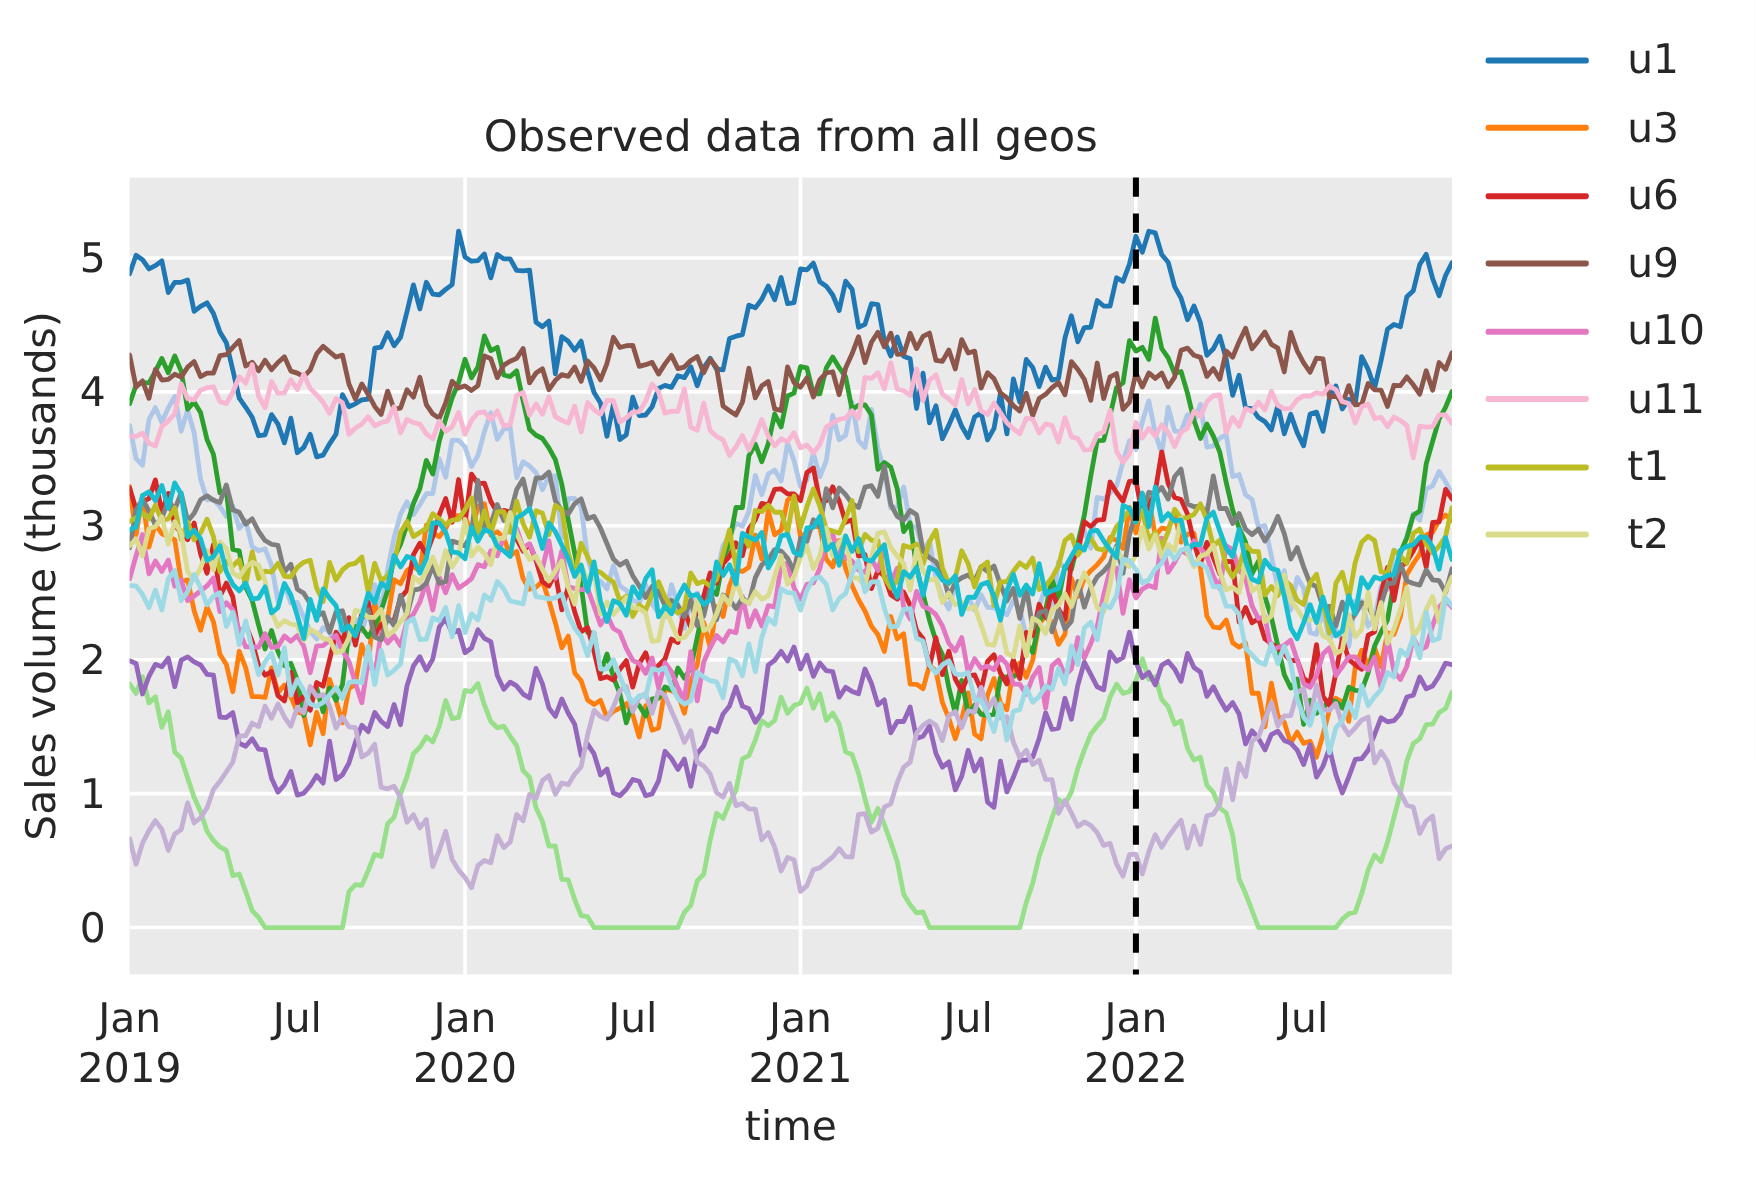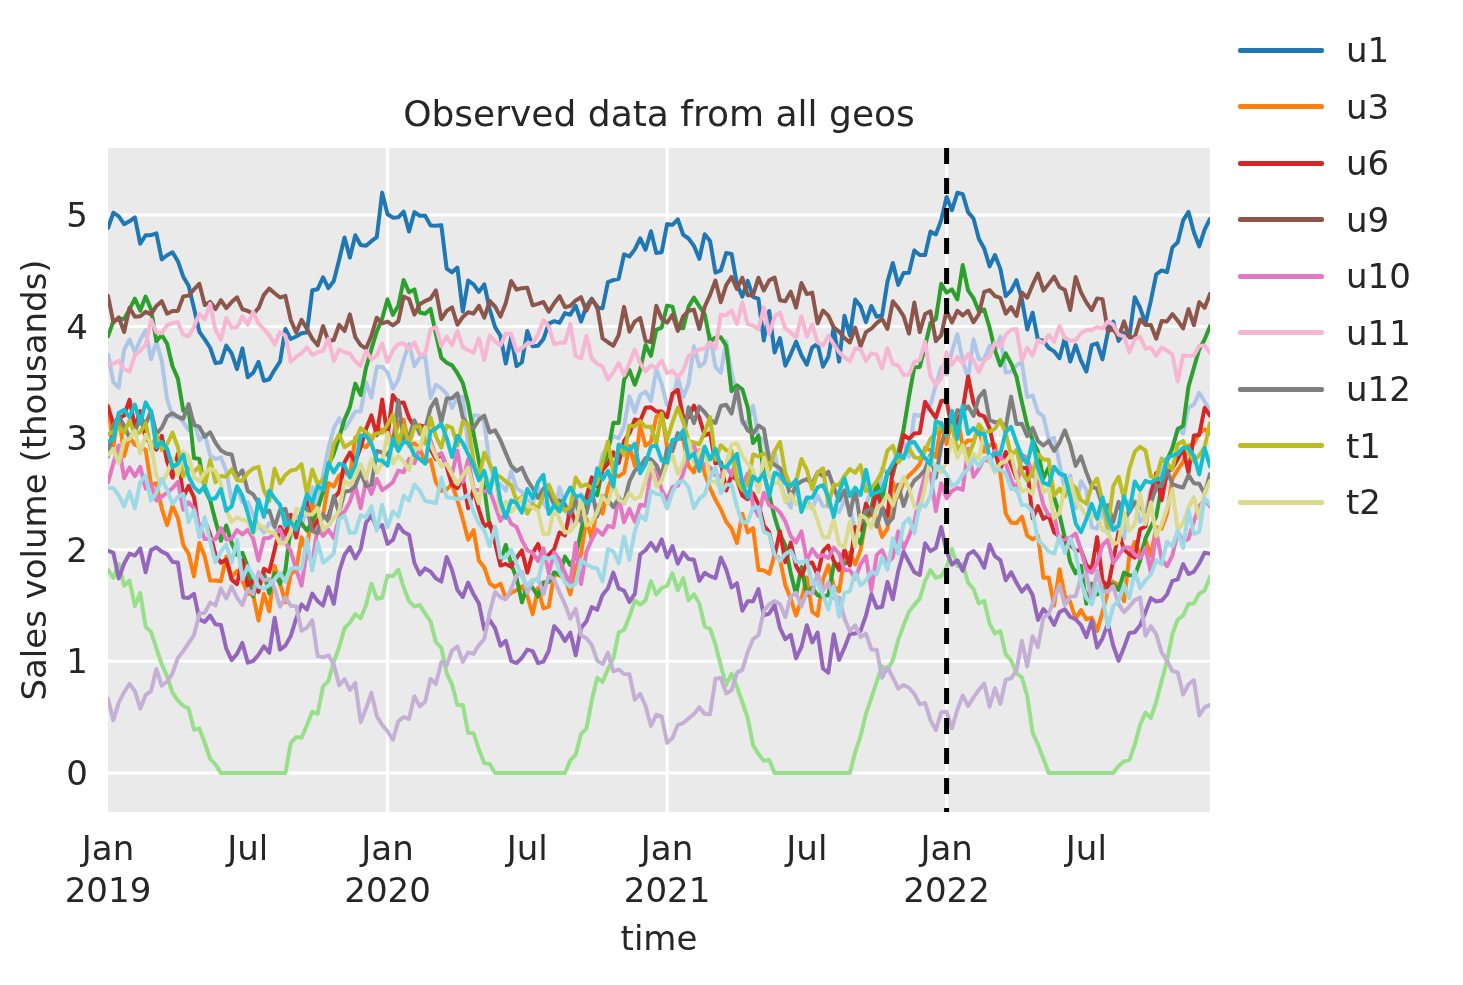--- a/index.html
+++ b/index.html
@@ -32,20 +32,21 @@
     width: 225px;
     height: 915px;
     display: flex;
     flex-direction: column;
     justify-content: flex-start;
   }
   .legend-row {
     display: flex;
     align-items: center;
     height: 56.5px;
+    gap: 10px;
   }
   .legend-swatch {
     width: 86px;
     height: 5px;
     border-radius: 2px;
     flex: 0 0 auto;
   }
   .legend-label {
     margin-left: 22px;
     font-size: 34px;
@@ -135,24 +136,20 @@
       </div>
       <div class="legend-row">
         <span class="legend-swatch" style="background: rgb(227, 119, 194);"></span>
         <span class="legend-label">u10</span>
       </div>
       <div class="legend-row">
         <span class="legend-swatch" style="background: rgb(247, 182, 210);"></span>
         <span class="legend-label">u11</span>
       </div>
       <div class="legend-row">
-        <span class="legend-swatch" style="background: rgb(127, 127, 127);"></span>
-        <span class="legend-label">u12</span>
-      </div>
-      <div class="legend-row">
         <span class="legend-swatch" style="background: rgb(188, 189, 34);"></span>
         <span class="legend-label">t1</span>
       </div>
       <div class="legend-row">
         <span class="legend-swatch" style="background: rgb(219, 219, 141);"></span>
         <span class="legend-label">t2</span>
       </div>
     </div>
 </div>
 

